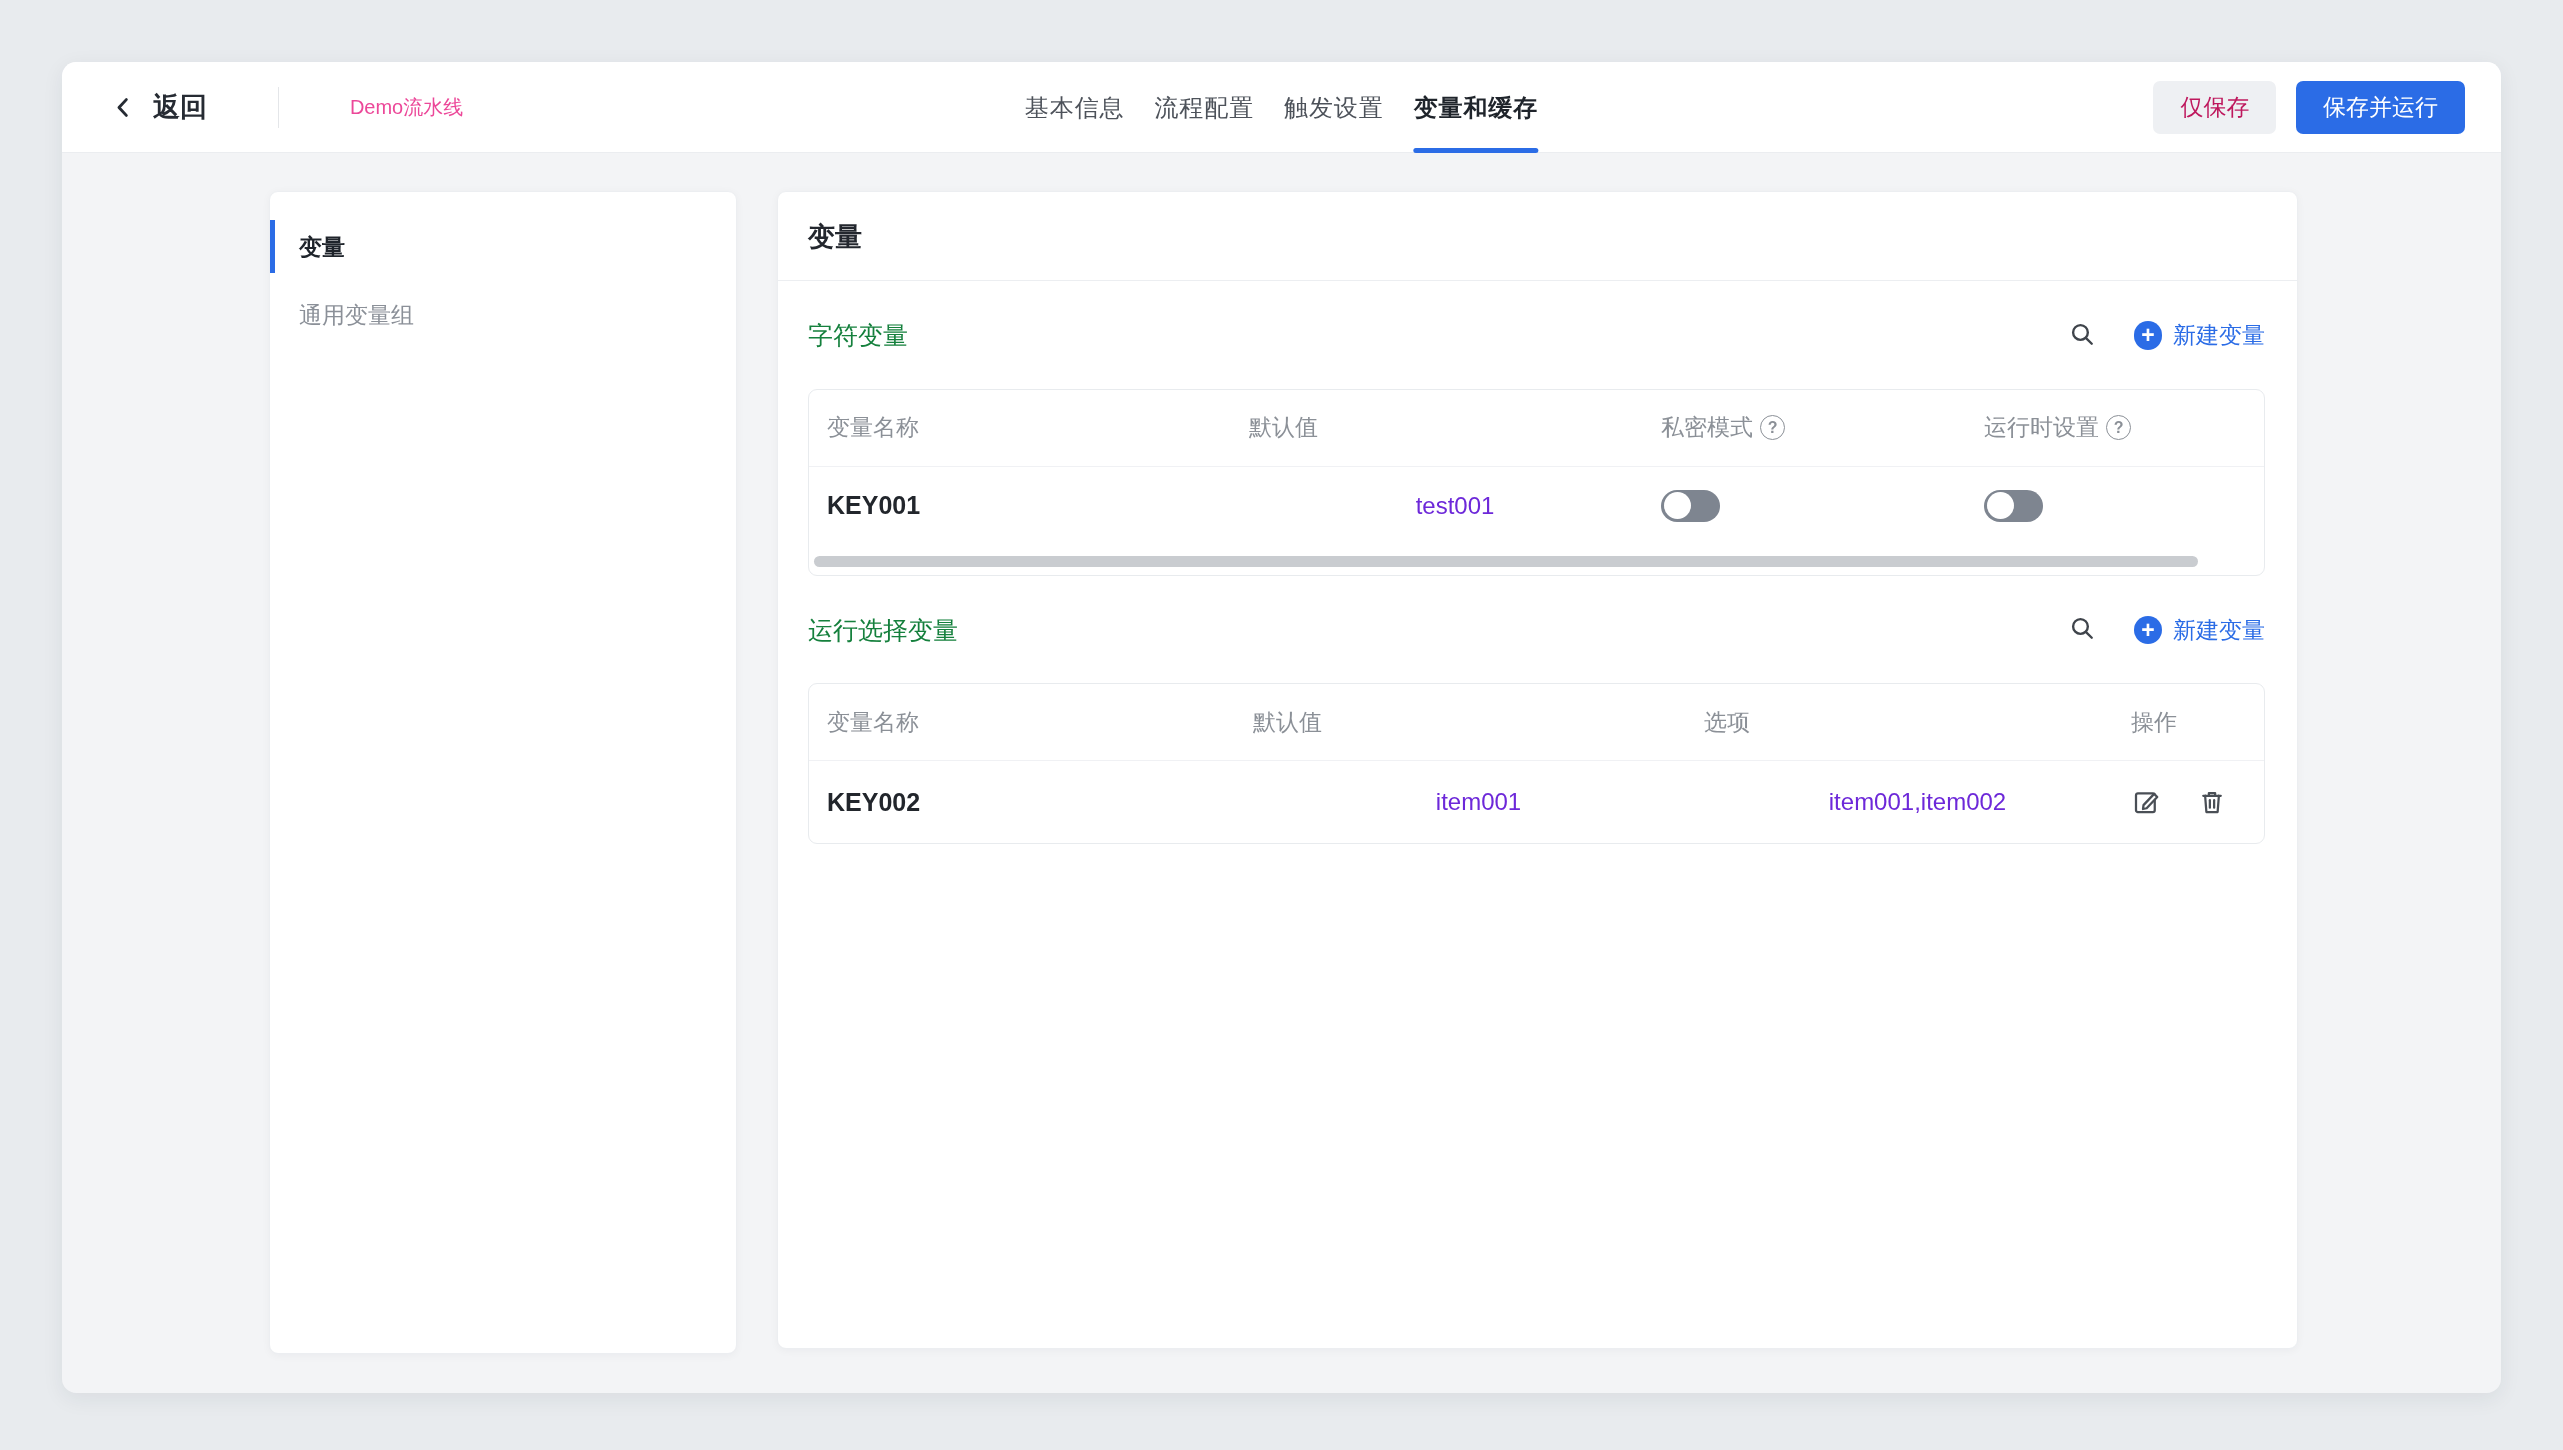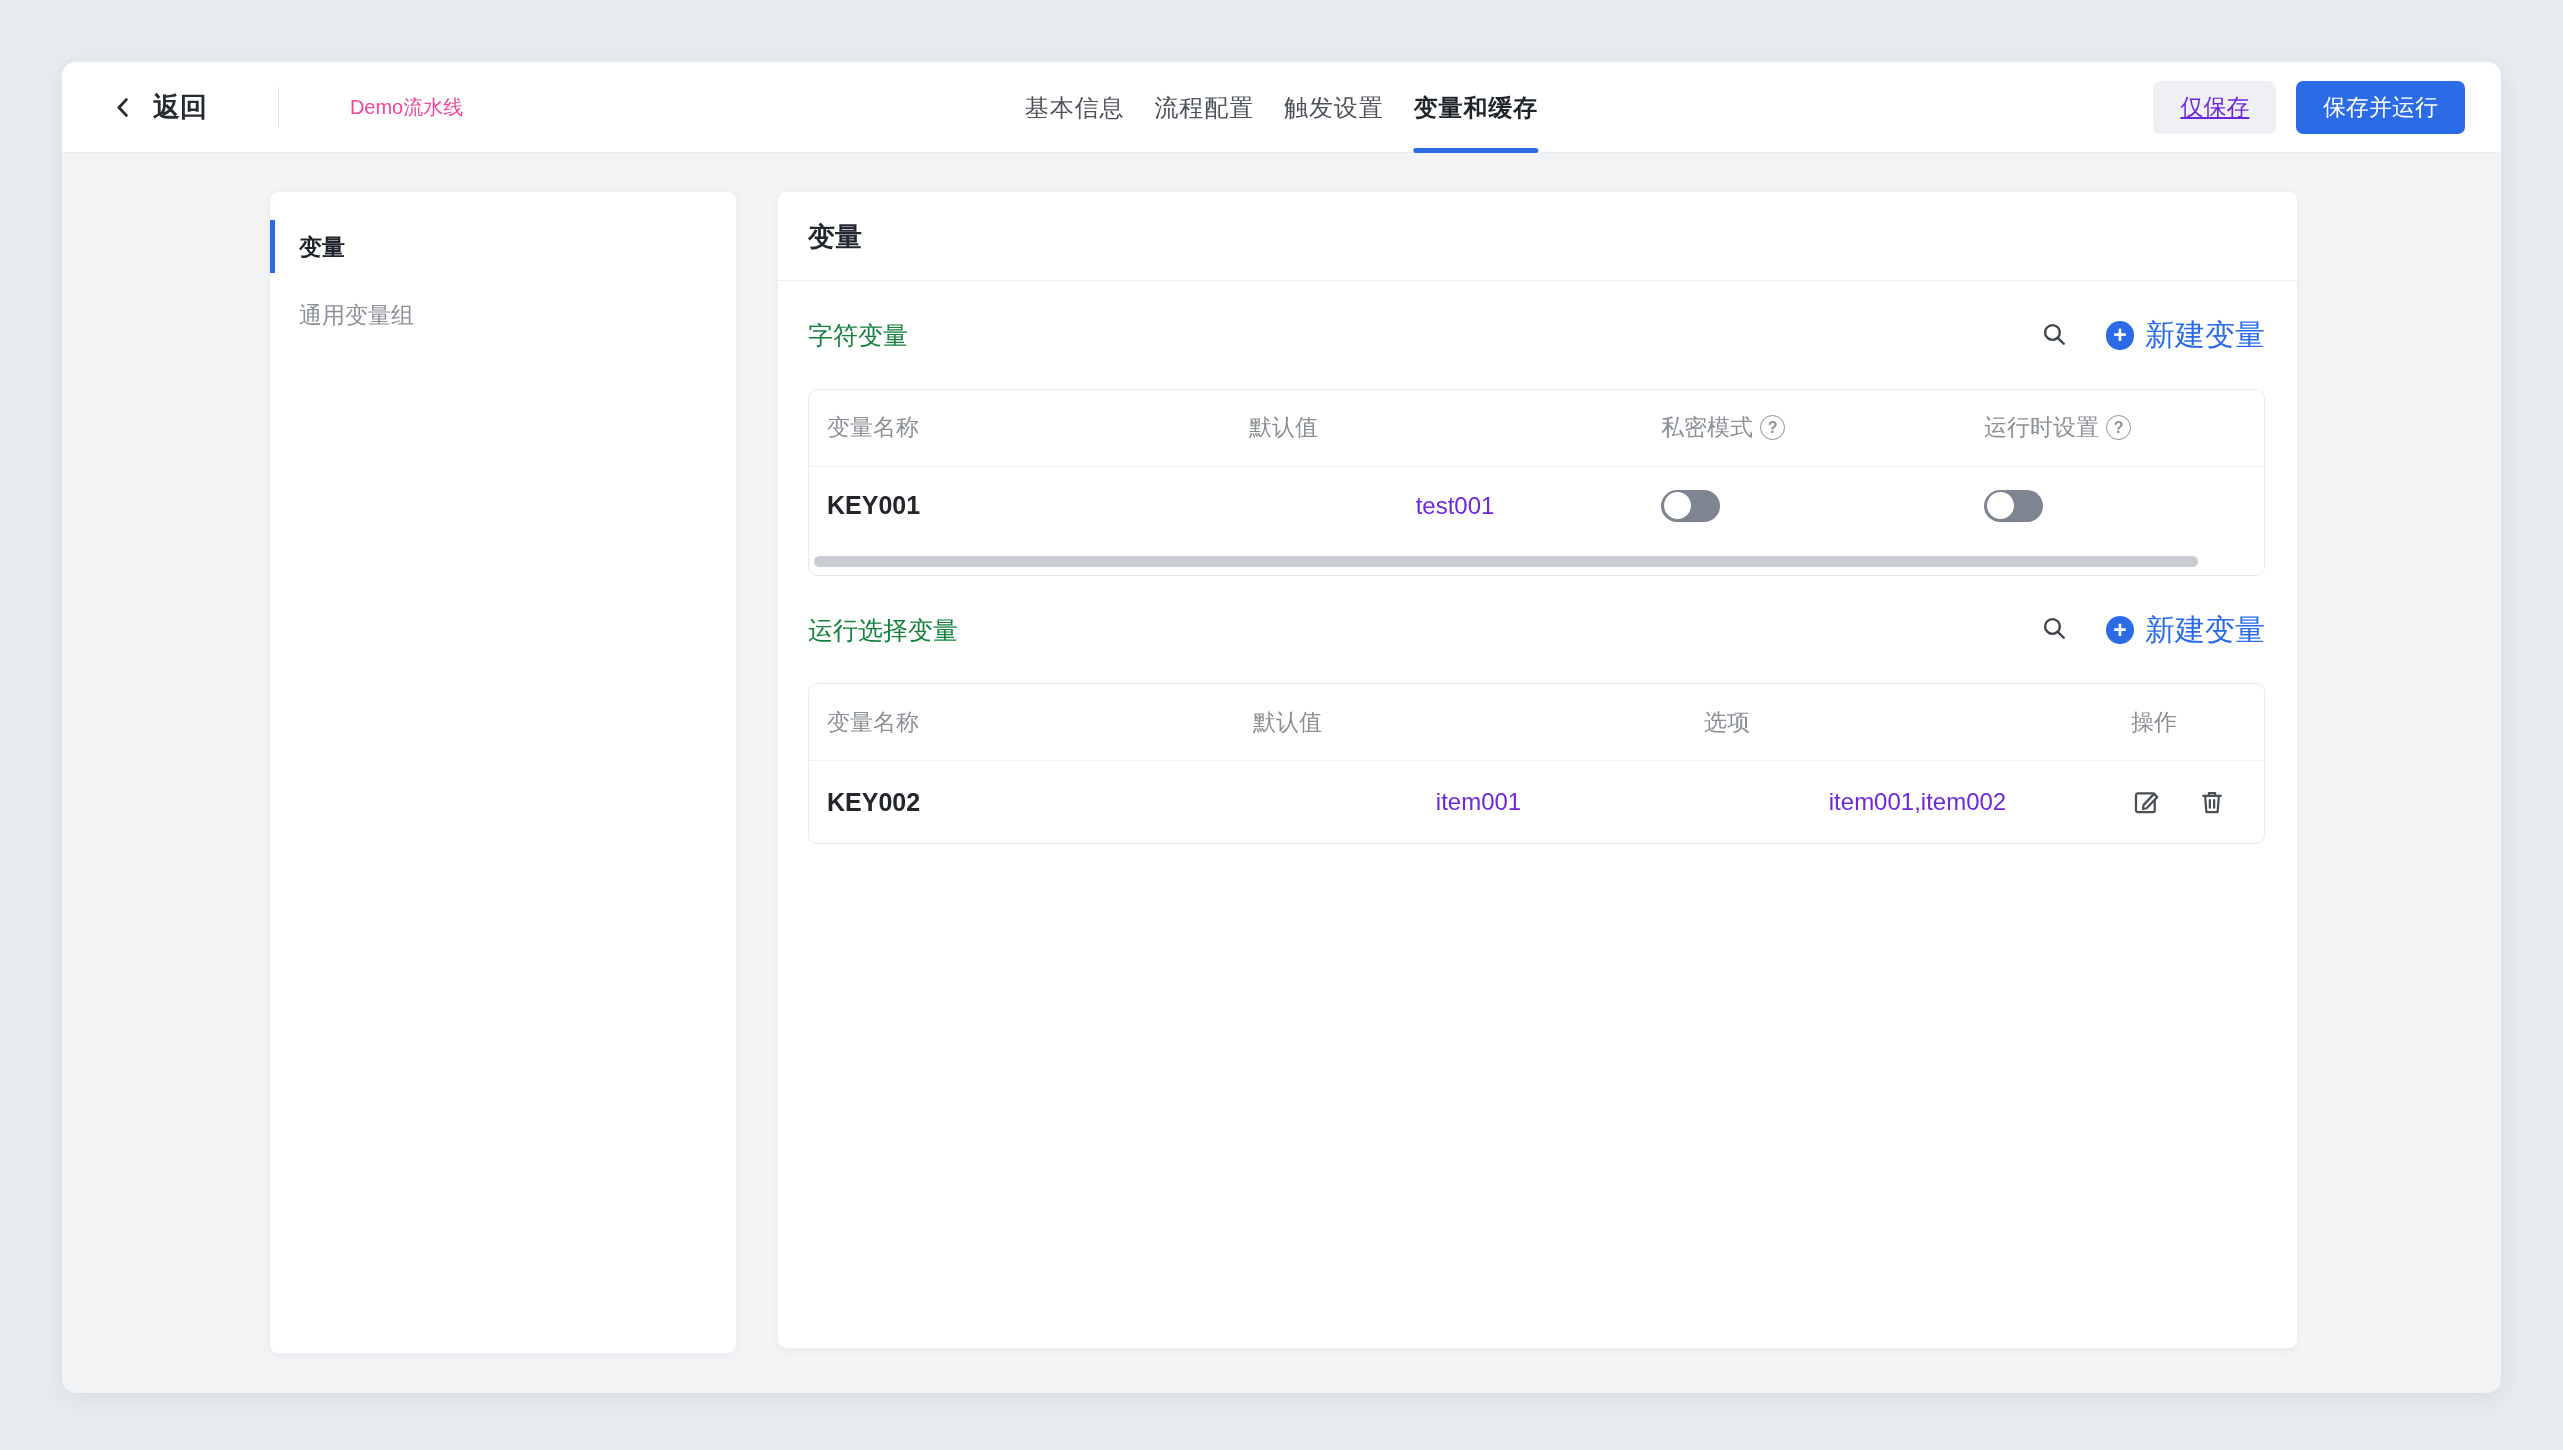--- a/index.html
+++ b/index.html
@@ -41,21 +41,21 @@
   .tab.active::after {
     content:""; position:absolute; left:0; right:0; bottom:0; height:5.3px;
     background:var(--accent); border-radius:2.7px;
   }
   .topbar-actions { margin-left:auto; display:flex; gap:19.6px; }
   .btn {
     height:53px; border:none; border-radius:7.1px; font-size:23px;
     padding:0 27px; cursor:pointer;
     font-family:"Liberation Sans","DejaVu Sans",sans-serif;
   }
-  .btn-secondary { background:#eef0f3; color:#6d28d9;text-decoration:underline; }
+  .btn-secondary { background:#eef0f3; color:#be185d; }
   .btn-primary { background:var(--accent); color:#ffffff; }
   
   .card {
     position:absolute; background:#ffffff; border:0.9px solid #eceef1;
     border-radius:9px; box-shadow:0 1.8px 9px rgba(31,35,41,0.04);
   }
   .sidebar { left:207px; top:129px; width:468px; height:1163px; padding-top:21.4px; }
   .side-item {
     height:68px; display:flex; align-items:center; padding-left:29px;
     font-size:23px; color:#8b9098; position:relative; cursor:pointer;
@@ -72,21 +72,21 @@
   .doc-link { color:var(--accent); margin-left:5.3px; cursor:pointer; text-decoration:none; }
   .main-divider { border:none; border-top:0.9px solid #eceef1; margin-top:25px; }
   .section-row {
     margin:28.5px 32px 0 30px; display:flex; align-items:center; justify-content:space-between;
     height:52px;
   }
   .section-title { font-size:25px; font-weight:400; color:#15803d; }
   .section-tools { display:flex; align-items:center; gap:37px; }
   .icon-btn { display:flex; align-items:center; cursor:pointer; background:none; border:none; padding:0; }
   .new-var { display:flex; align-items:center; gap:10.7px; cursor:pointer; background:none; border:none; padding:0; }
-  .new-var-label { font-size:30px; color:var(--accent); font-family:inherit; }
+  .new-var-label { font-size:23px; color:var(--accent); font-family:inherit; }
   .plus-circle {
     width:28.5px; height:28.5px; border-radius:50%; background:var(--accent);
     color:#fff; display:flex; align-items:center; justify-content:center;
     font-size:23px; font-weight:700; line-height:1;
   }
   
   .table-card {
     margin:27px 32px 0 30px; border:0.9px solid #e8ebee; border-radius:9px;
     position:relative; background:#fff;
   }

